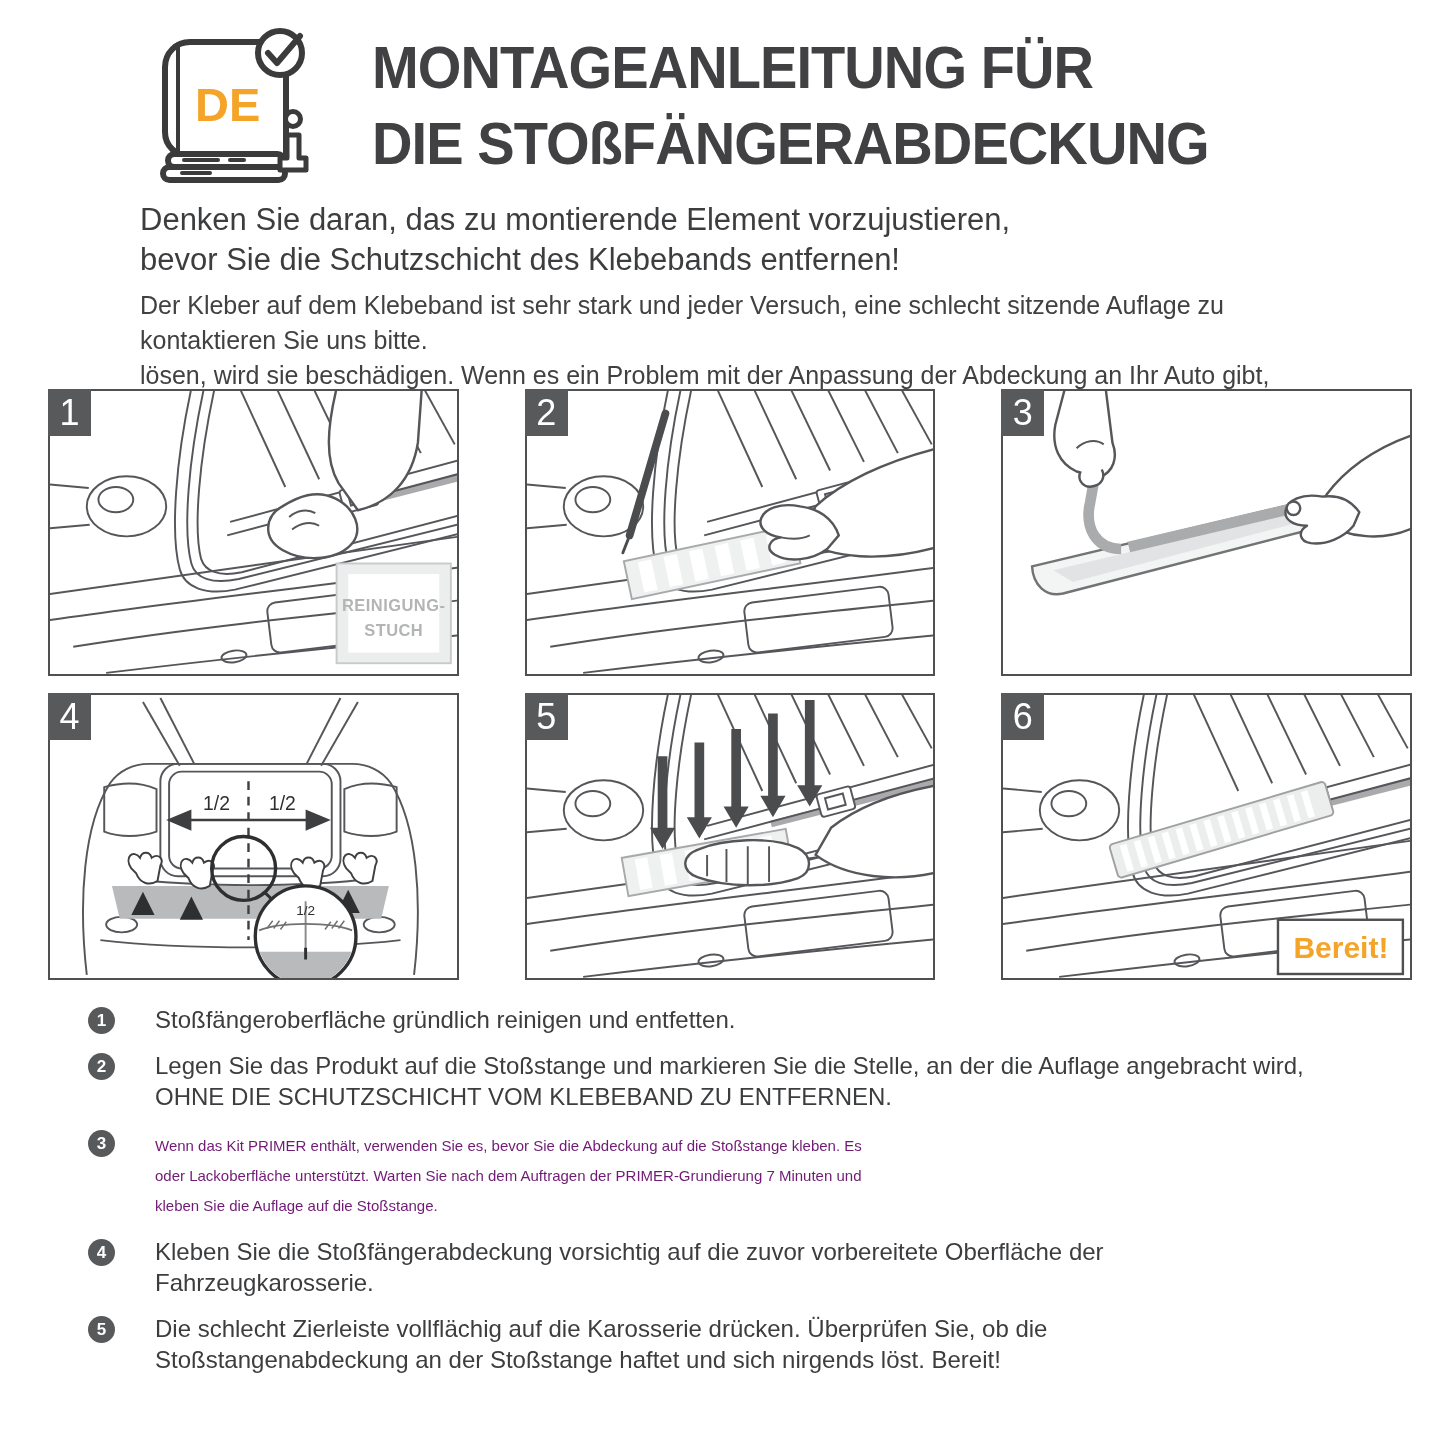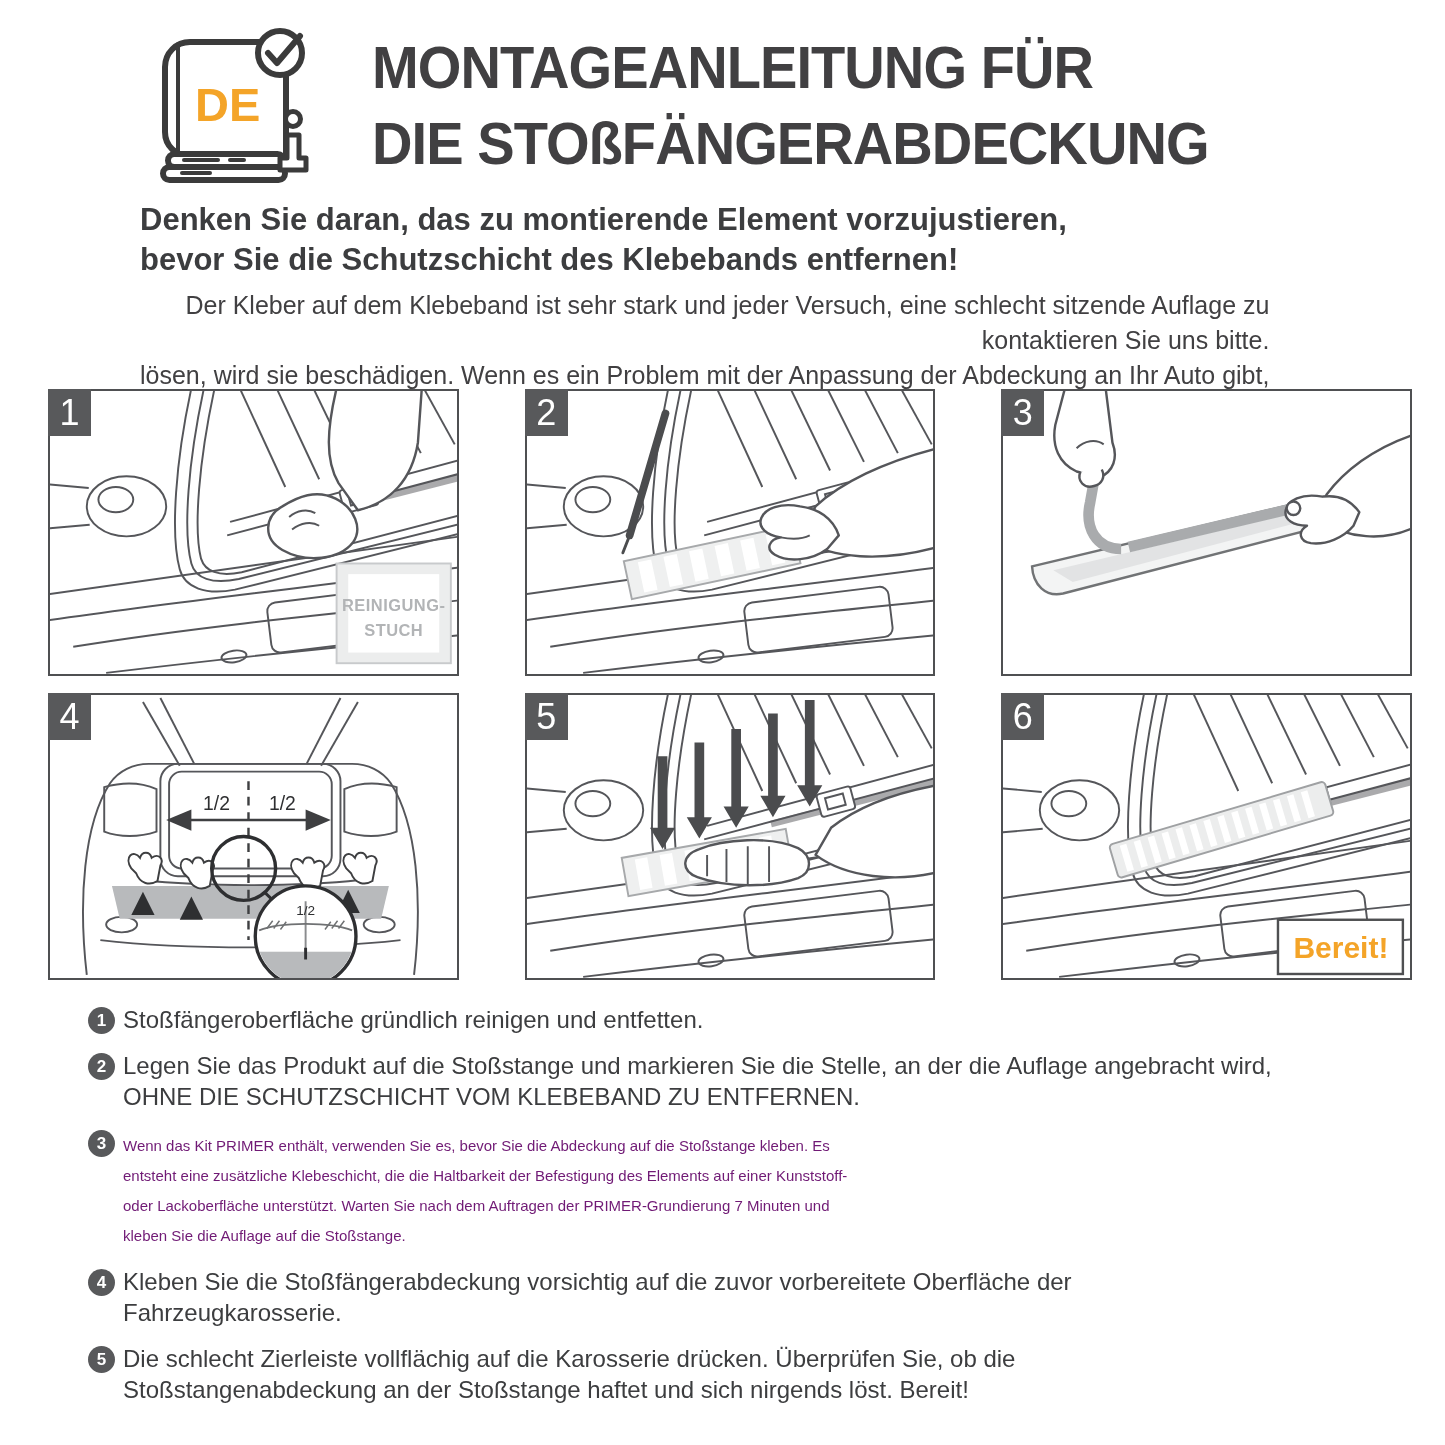--- a/index.html
+++ b/index.html
@@ -2,43 +2,43 @@
 <html><head>
 <meta charset="utf-8">
 <style>
   html,body{margin:0;padding:0;background:#fff;}
   body{width:1445px;height:1445px;position:relative;font-family:"Liberation Sans",sans-serif;color:#414042;overflow:hidden;}
 
   
   .book-icon{position:absolute;left:138px;top:26px;width:175px;height:165px;}
   .title{position:absolute;left:372px;top:30px;font-size:59px;font-weight:700;line-height:76px;
          letter-spacing:-1px;color:#414042;transform:scaleX(.95);transform-origin:0 0;white-space:nowrap;}
-  .warning{position:absolute;left:140px;top:200px;font-size:31px;font-weight:700;line-height:40px;color:#3c3d3f;white-space:nowrap;}
-  .intro{position:absolute;left:140px;top:288px;font-size:25px;line-height:35px;color:#414042;white-space:nowrap;text-align:right;}
+  .warning{position:absolute;left:140px;top:200px;font-size:31px;font-weight:400;line-height:40px;color:#3c3d3f;white-space:nowrap;}
+  .intro{position:absolute;left:140px;top:288px;font-size:25px;line-height:35px;color:#414042;white-space:nowrap;}
 
   
   .panels{position:absolute;left:48px;top:389px;width:1364px;display:grid;
           grid-template-columns:repeat(3,1fr);column-gap:66px;row-gap:17px;}
   .panel{position:relative;height:287px;border:2px solid #4f5052;background:#fff;box-sizing:border-box;}
   .panel svg{position:absolute;left:0;top:0;width:100%;height:100%;}
   .panel-num{position:absolute;top:-2px;left:-2px;width:43px;height:47px;background:#58595b;color:#fff;
              font-size:36px;display:flex;align-items:center;justify-content:center;z-index:2;}
 
   
   .cloth-text{font:700 17px "Liberation Sans",sans-serif;fill:#b2b4b6;text-anchor:middle;letter-spacing:.5px;}
   .half-label{font:400 20px "Liberation Sans",sans-serif;fill:#2e2f31;text-anchor:middle;}
   .half-label-small{font:400 14px "Liberation Sans",sans-serif;fill:#2e2f31;text-anchor:middle;}
   .ready-text{font:700 31px "Liberation Sans",sans-serif;fill:#F4A428;text-anchor:middle;}
 
   
   .steps{position:absolute;left:88px;top:1004px;width:1330px;}
   .step{display:flex;align-items:flex-start;margin-bottom:15px;}
   .step-badge{flex:0 0 auto;width:27px;height:27px;border-radius:50%;background:#58595b;color:#fff;
               font-size:17px;font-weight:700;display:flex;align-items:center;justify-content:center;margin-top:3px;}
-  .step-body{margin-left:8px;font-size:24px;line-height:31px;color:#3c3d3f;}
+  .step-body{margin-left:40px;font-size:24px;line-height:31px;color:#3c3d3f;}
   .step-note{font-weight:400;margin-top:4px;font-size:15px;line-height:30px;color:#701a75;}
 </style>
 </head>
 <body>
 
 <svg width="0" height="0" style="position:absolute" aria-hidden="true">
   <defs>
     <g id="scene-trunk" stroke="#55565a" stroke-width="2" fill="none">
       <line x1="196" y1="-4" x2="243" y2="98"></line>
       <line x1="234" y1="-4" x2="278" y2="90"></line>
@@ -310,21 +310,20 @@
       <div>Legen Sie das Produkt auf die Stoßstange und markieren Sie die Stelle, an der die Auflage angebracht wird,</div>
       <div>OHNE DIE SCHUTZSCHICHT VOM KLEBEBAND ZU ENTFERNEN.</div>
     </div>
   </div>
 
   <div class="step">
     <div class="step-badge">3</div>
     <div class="step-body">
       <div class="step-note">
         <div>Wenn das Kit PRIMER enthält, verwenden Sie es, bevor Sie die Abdeckung auf die Stoßstange kleben. Es</div>
-        <div>entsteht eine zusätzliche Klebeschicht, die die Haltbarkeit der Befestigung des Elements auf einer Kunststoff-</div>
         <div>oder Lackoberfläche unterstützt. Warten Sie nach dem Auftragen der PRIMER-Grundierung 7 Minuten und</div>
         <div>kleben Sie die Auflage auf die Stoßstange.</div>
       </div>
     </div>
   </div>
 
   <div class="step">
     <div class="step-badge">4</div>
     <div class="step-body">
       <div>Kleben Sie die Stoßfängerabdeckung vorsichtig auf die zuvor vorbereitete Oberfläche der</div>

